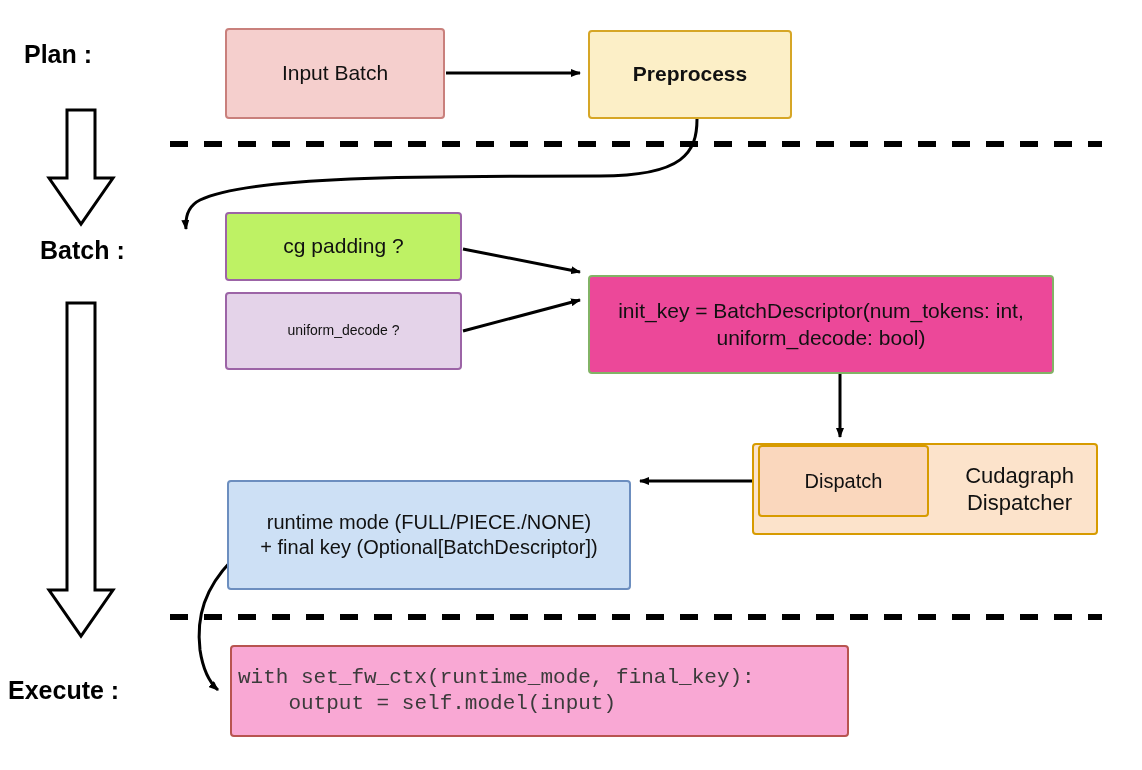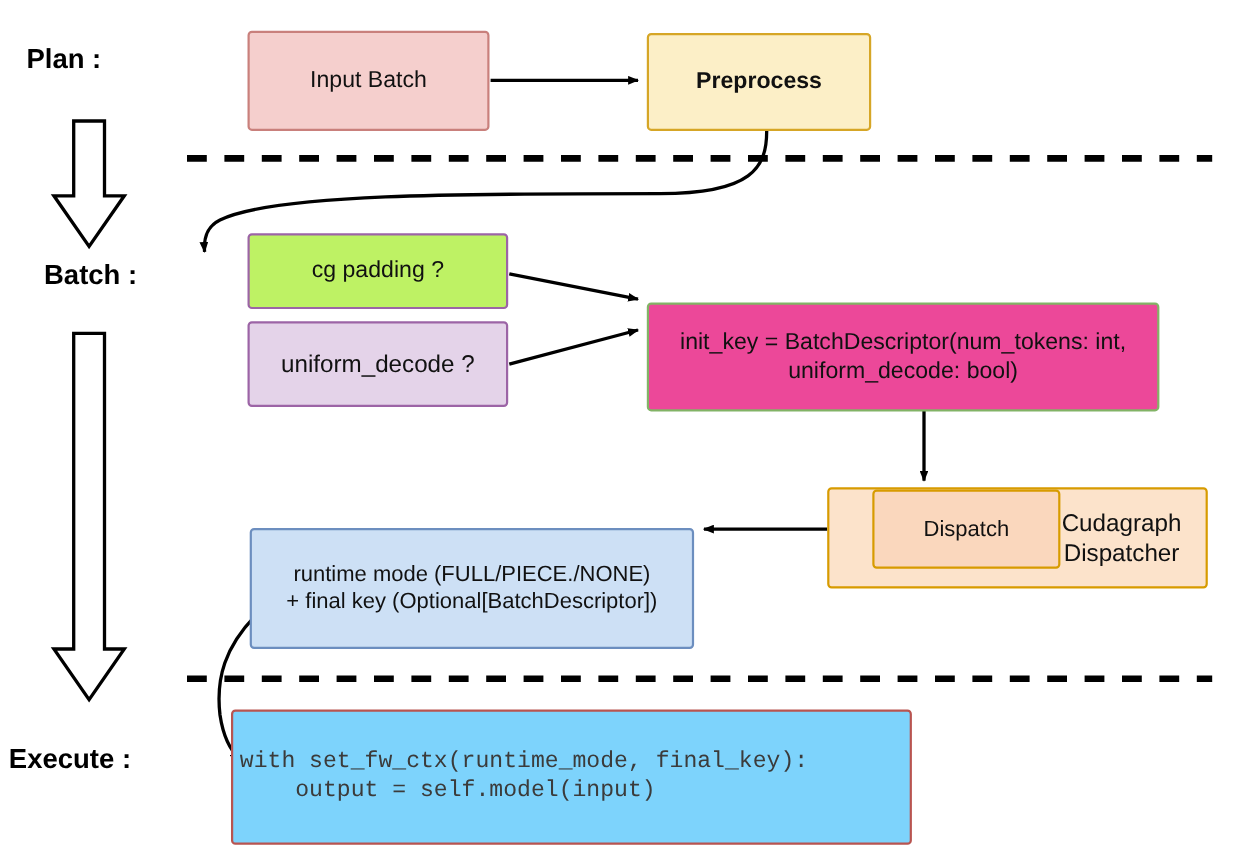--- a/index.html
+++ b/index.html
@@ -53,46 +53,46 @@
   .node-preprocess {
     left: 588px; top: 30px; width: 204px; height: 89px;
     background: #fcefc7; border-color: #d6a626; font-size: 21px; font-weight: bold;
   }
   .node-cg-padding {
     left: 225px; top: 212px; width: 237px; height: 69px;
     background: #bef264; border-color: #9c64a6; font-size: 21px;
   }
   .node-uniform-decode {
     left: 225px; top: 292px; width: 237px; height: 78px;
-    background: #e4d3e9; border-color: #9c64a6; font-size: 22px;
+    background: #e4d3e9; border-color: #9c64a6; font-size: 14px;
   }
   .node-init-key {
     left: 588px; top: 239px; width: 466px; height: 99px;
     background: #ec4899; border-color: #82b366; font-size: 21px;
     padding: 0 10px;
     margin-top: 36px;
   }
   .node-dispatcher-outer {
     left: 752px; top: 443px; width: 346px; height: 92px;
     background: #fce3cb; border-color: #d79b00;
     font-size: 22px;
     align-items: center; justify-content: flex-end;
     padding-right: 22px;
   }
   .node-dispatch {
-    left: 793px; top: 445px; width: 171px; height: 72px;
+    left: 758px; top: 445px; width: 171px; height: 72px;
     background: #fad7bd; border-color: #d79b00; font-size: 20px;
   }
   .node-runtime-mode {
     left: 227px; top: 448px; width: 404px; height: 110px;
     background: #cde0f5; border-color: #6c8ebf; font-size: 20px; margin-top: 32px;
   }
   .node-execute-code {
-    left: 210px; top: 645px; width: 619px; height: 123px;
-    background: #7dd3fc; border-color: #b85450;
+    left: 230px; top: 645px; width: 619px; height: 92px;
+    background: #f9a8d4; border-color: #b85450;
     font-family: "Liberation Mono", "DejaVu Sans Mono", monospace;
     font-size: 21px;
     align-items: center; justify-content: flex-start;
     padding-left: 6px;
     text-align: left;
     color: #3b3b3b;
     white-space: pre;
   }
   .label-input { left: 24px; top: 40px; }
   .label-plan { left: 40px; top: 236px; }

